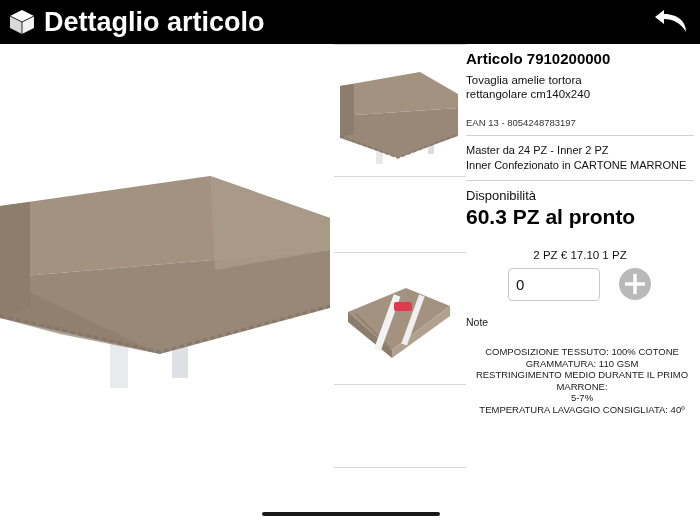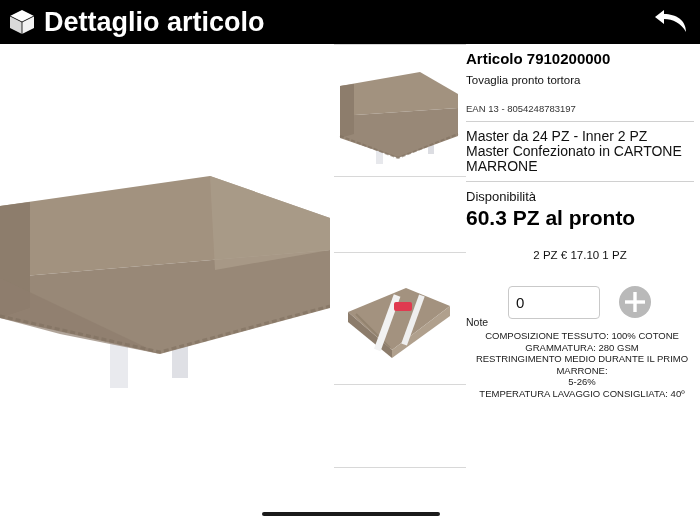--- a/index.html
+++ b/index.html
@@ -113,21 +113,21 @@
     font-size: 9.5px;
     color: #333;
     margin: 16px 0 0 0;
   }
   .rule {
     height: 1px;
     background: #d0d0d0;
     margin: 7px 0 7px 0;
   }
   .master {
-    font-size: 14px;
+    font-size: 11px;
     color: #111;
     line-height: 15px;
   }
   .avail-label {
     font-size: 13px;
     color: #111;
     margin: 0;
   }
   .avail-value {
     font-size: 21px;
@@ -139,21 +139,21 @@
   
   .price-row {
     position: absolute;
     left: 466px; top: 205px;
     width: 228px;
     text-align: center;
   }
   .price-text {
     font-size: 11.5px;
     color: #111;
-    margin-bottom: 24px;
+    margin-bottom: 6px;
   }
   .qty-line {
     display: flex;
     align-items: center;
     justify-content: center;
     gap: 18px;
   }
   .qty-input {
     width: 92px; height: 33px;
     border: 1px solid #c9c9c9;
@@ -173,21 +173,21 @@
 
   
   .notes {
     position: absolute;
     left: 466px; top: 272px;
     width: 232px;
   }
   .notes-title {
     font-size: 10.5px;
     color: #222;
-    margin-bottom: 2px;
+    margin-bottom: 18px;
   }
   .notes-body {
     font-size: 9.5px;
     color: #1a1a1a;
     line-height: 11.5px;
     text-align: center;
   }
 
   
   .home-bar {
@@ -270,25 +270,26 @@
       </div>
     </div>
     <div class="hline" style="top:0px;"></div>
     <div class="hline" style="top:132px;"></div>
     <div class="hline" style="top:208px;"></div>
     <div class="hline" style="top:340px;"></div>
     <div class="hline" style="top:423px;"></div>
 
     <div class="info">
       <div class="sku">Articolo 7910200000</div>
-      <div class="desc">Tovaglia pronto tortora</div>
+      <div class="desc">Tovaglia amelie tortora</div>
+      <div class="desc">rettangolare cm140x240</div>
       <div class="ean">EAN 13 - 8054248783197</div>
       <div class="rule"></div>
       <div class="master">Master da 24 PZ - Inner 2 PZ</div>
-      <div class="master">Master Confezionato in CARTONE MARRONE</div>
+      <div class="master">Inner Confezionato in CARTONE MARRONE</div>
       <div class="rule"></div>
       <div class="avail-label">Disponibilità</div>
       <div class="avail-value">60.3 PZ al pronto</div>
     </div>
 
     <div class="price-row">
       <div class="price-text">2 PZ € 17.10 1 PZ</div>
       <div class="qty-line">
         <input class="qty-input" type="text" value="0" style="">
         <div class="plus-btn">
@@ -298,22 +299,22 @@
             <rect x="7" y="15.3" width="20" height="3.4" fill="#ffffff"></rect>
           </svg>
         </div>
       </div>
     </div>
 
     <div class="notes">
       <div class="notes-title">Note</div>
       <div class="notes-body">
         <div>COMPOSIZIONE TESSUTO: 100% COTONE</div>
-        <div>GRAMMATURA: 280 GSM</div>
+        <div>GRAMMATURA: 110 GSM</div>
         <div>RESTRINGIMENTO MEDIO DURANTE IL PRIMO MARRONE:</div>
-        <div>5-26%</div>
+        <div>5-7%</div>
         <div>TEMPERATURA LAVAGGIO CONSIGLIATA: 40º</div>
       </div>
     </div>
 
     <div class="home-bar"></div>
   </div>
 </div>
 
 </body></html>

